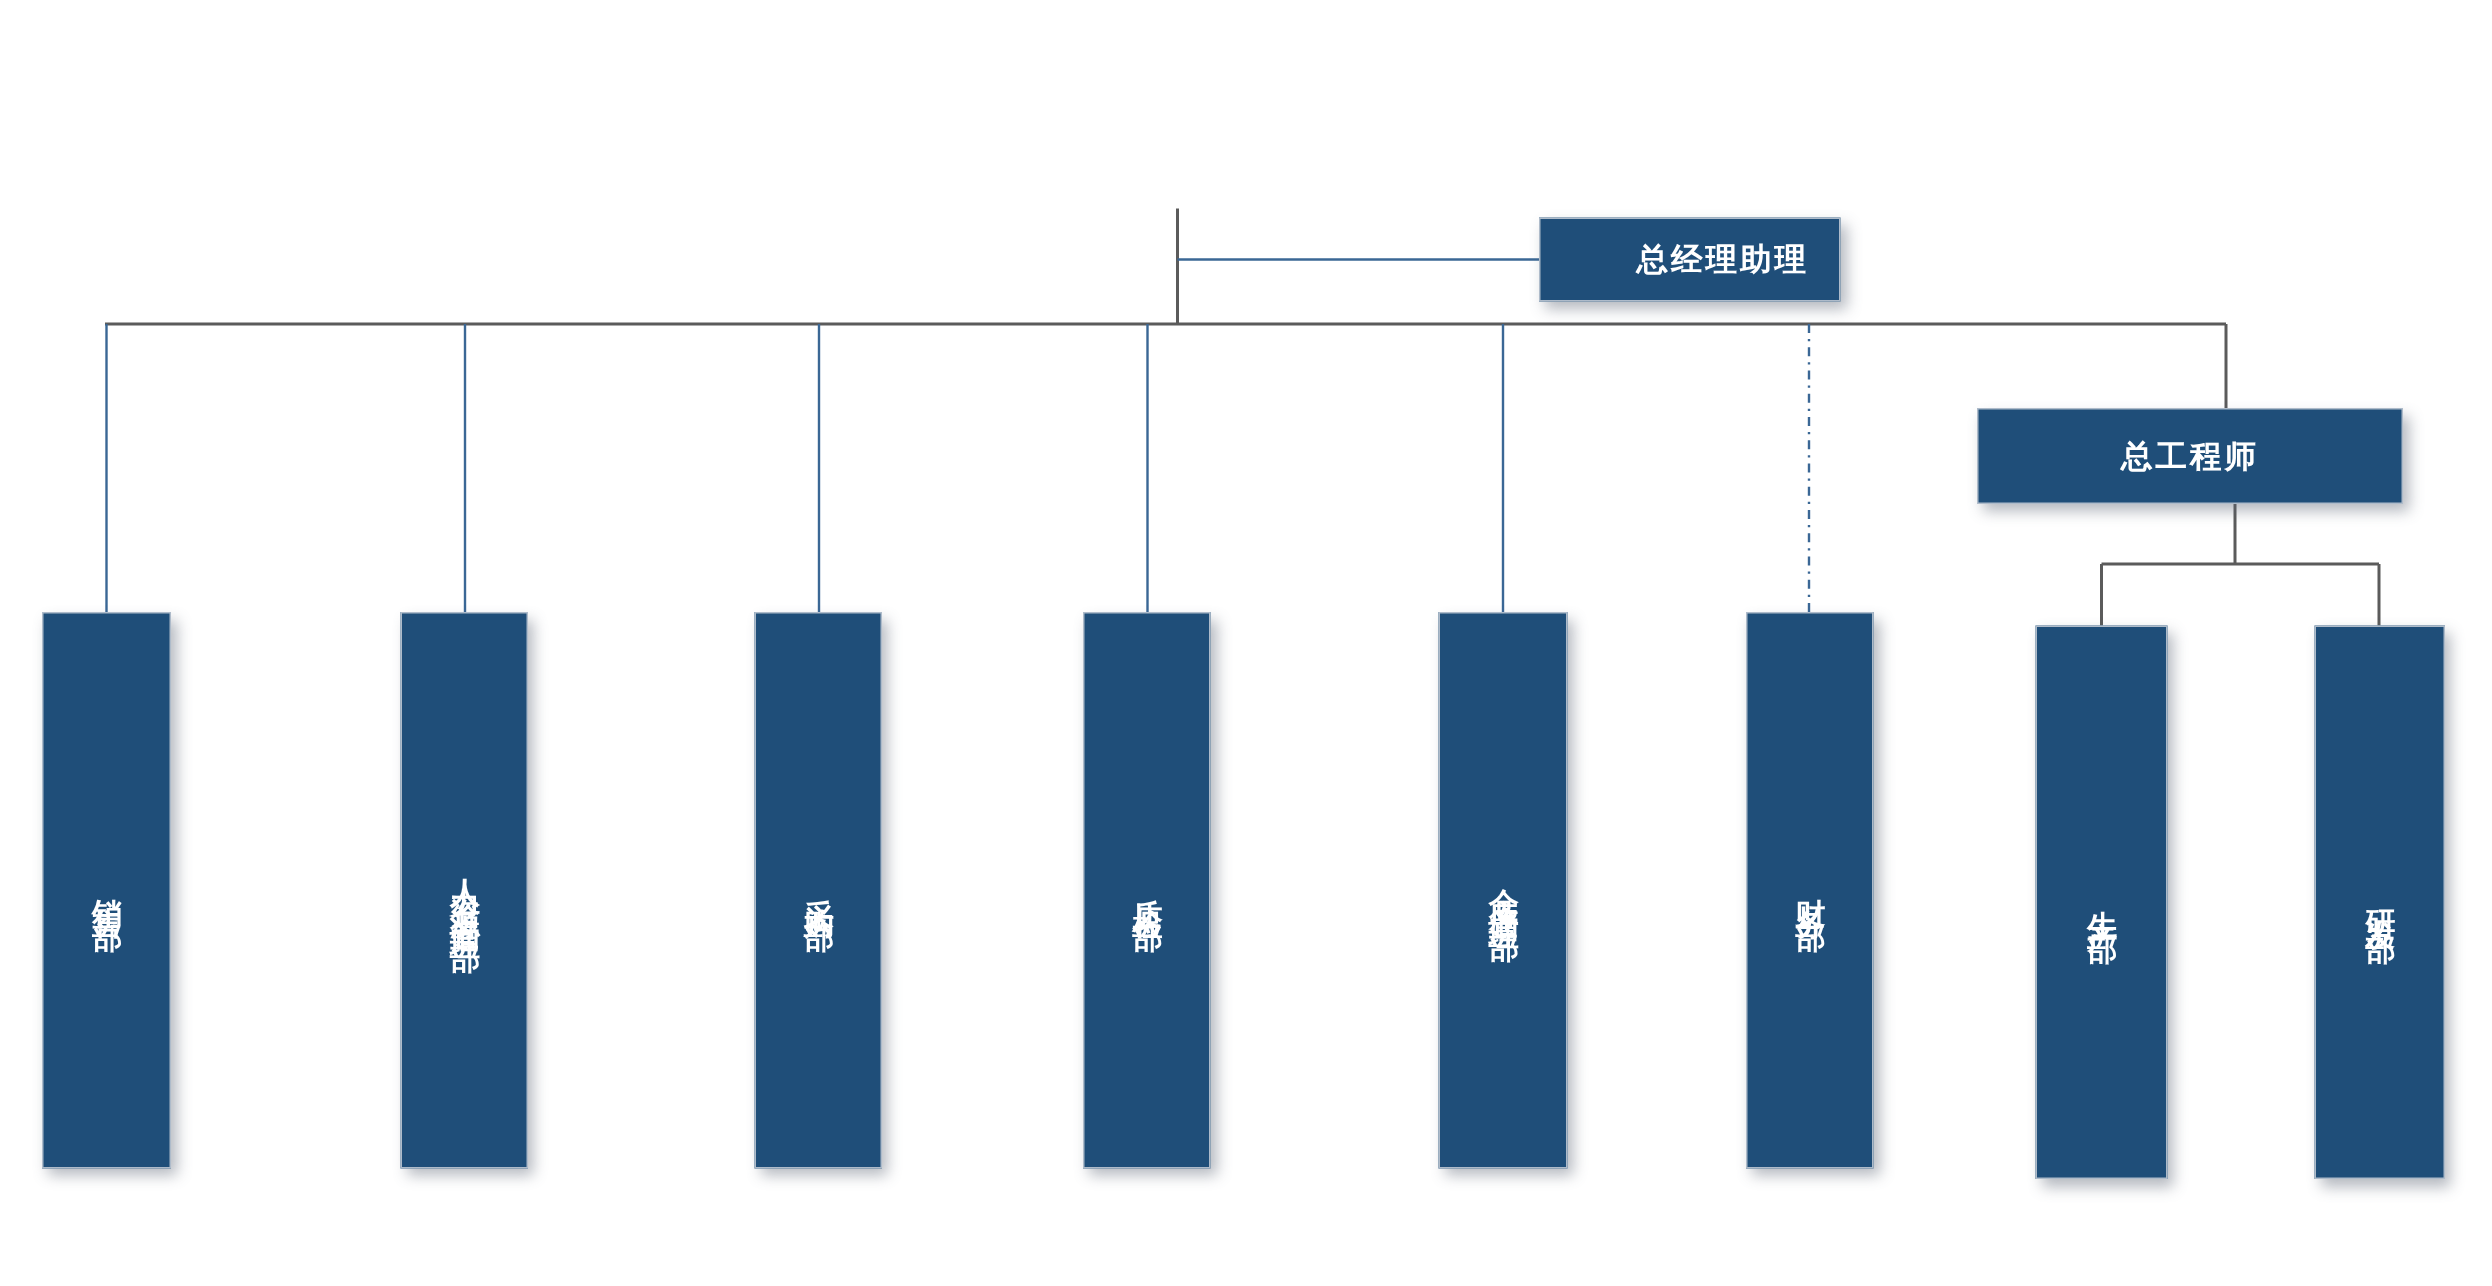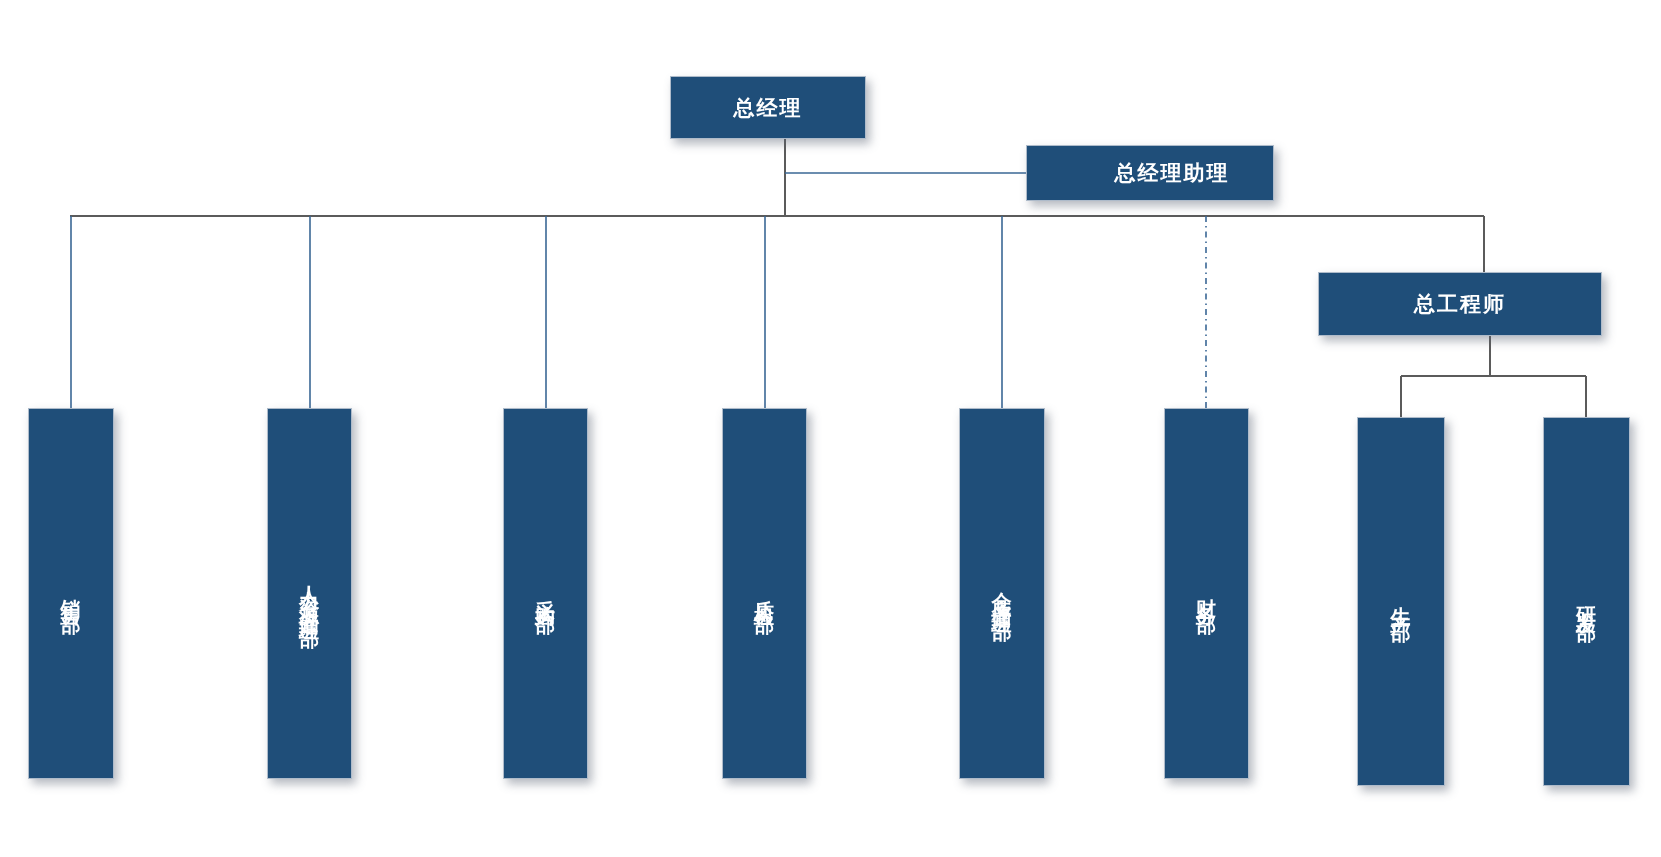--- a/index.html
+++ b/index.html
@@ -14,21 +14,21 @@
     border:1px solid var(--box-border,#AEBBCA);
     box-shadow:4px 5px 9px rgba(90,100,115,0.45);
   }
   .node.h{font-size:21px;letter-spacing:2px;font-weight:bold;}
   .node.v span{
     writing-mode:vertical-rl;text-orientation:upright;
     font-size:20px;letter-spacing:7px;font-weight:bold;line-height:1;
   }
   
   .n-gm     {left:670px;  top:76px;  width:196px; height:63px;}
-  .n-assist {left:1026px; top:145px; width:248px; height:56px;padding-left:44px;}
+  .n-assist {left:1026px; top:145px; width:201px; height:56px;padding-left:44px;}
   .n-ce     {left:1318px; top:272px; width:284px; height:64px;}
   
   .col  {top:408px; height:371px; width:86px;}
   .col2 {top:417px; height:369px;}
   .n-sales {left:28px;}
   .n-hr    {left:267px;  width:85px;}
   .n-purch {left:503px;  width:85px;}
   .n-qc    {left:722px;  width:85px;}
   .n-wh    {left:959px;}
   .n-fin   {left:1164px; width:85px;}
@@ -57,23 +57,20 @@
     <line x1="1002" y1="216" x2="1002" y2="408" stroke-width="1.6" stroke="#3A6795"></line>
 
     <line x1="1206" y1="216" x2="1206" y2="408" stroke-width="1.6" stroke-dasharray="6 4 1.5 4" stroke="#3A6795"></line>
 
     <line x1="1490" y1="336" x2="1490" y2="376" stroke-width="2" stroke="#5B5B5B"></line>
     <line x1="1401" y1="376" x2="1586" y2="376" stroke-width="2" stroke="#5B5B5B"></line>
     <line x1="1401" y1="376" x2="1401" y2="417" stroke-width="2" stroke="#5B5B5B"></line>
     <line x1="1586" y1="376" x2="1586" y2="417" stroke-width="2" stroke="#5B5B5B"></line>
   </svg>
 
-  <div class="node h n-gm">
-    <span>总经理</span>
-  </div>
   <div class="node h n-assist">
     <span>总经理助理</span>
   </div>
   <div class="node h n-ce">
     <span>总工程师</span>
   </div>
 
   <div class="node v col n-sales">
     <span>销售部</span>
   </div>

